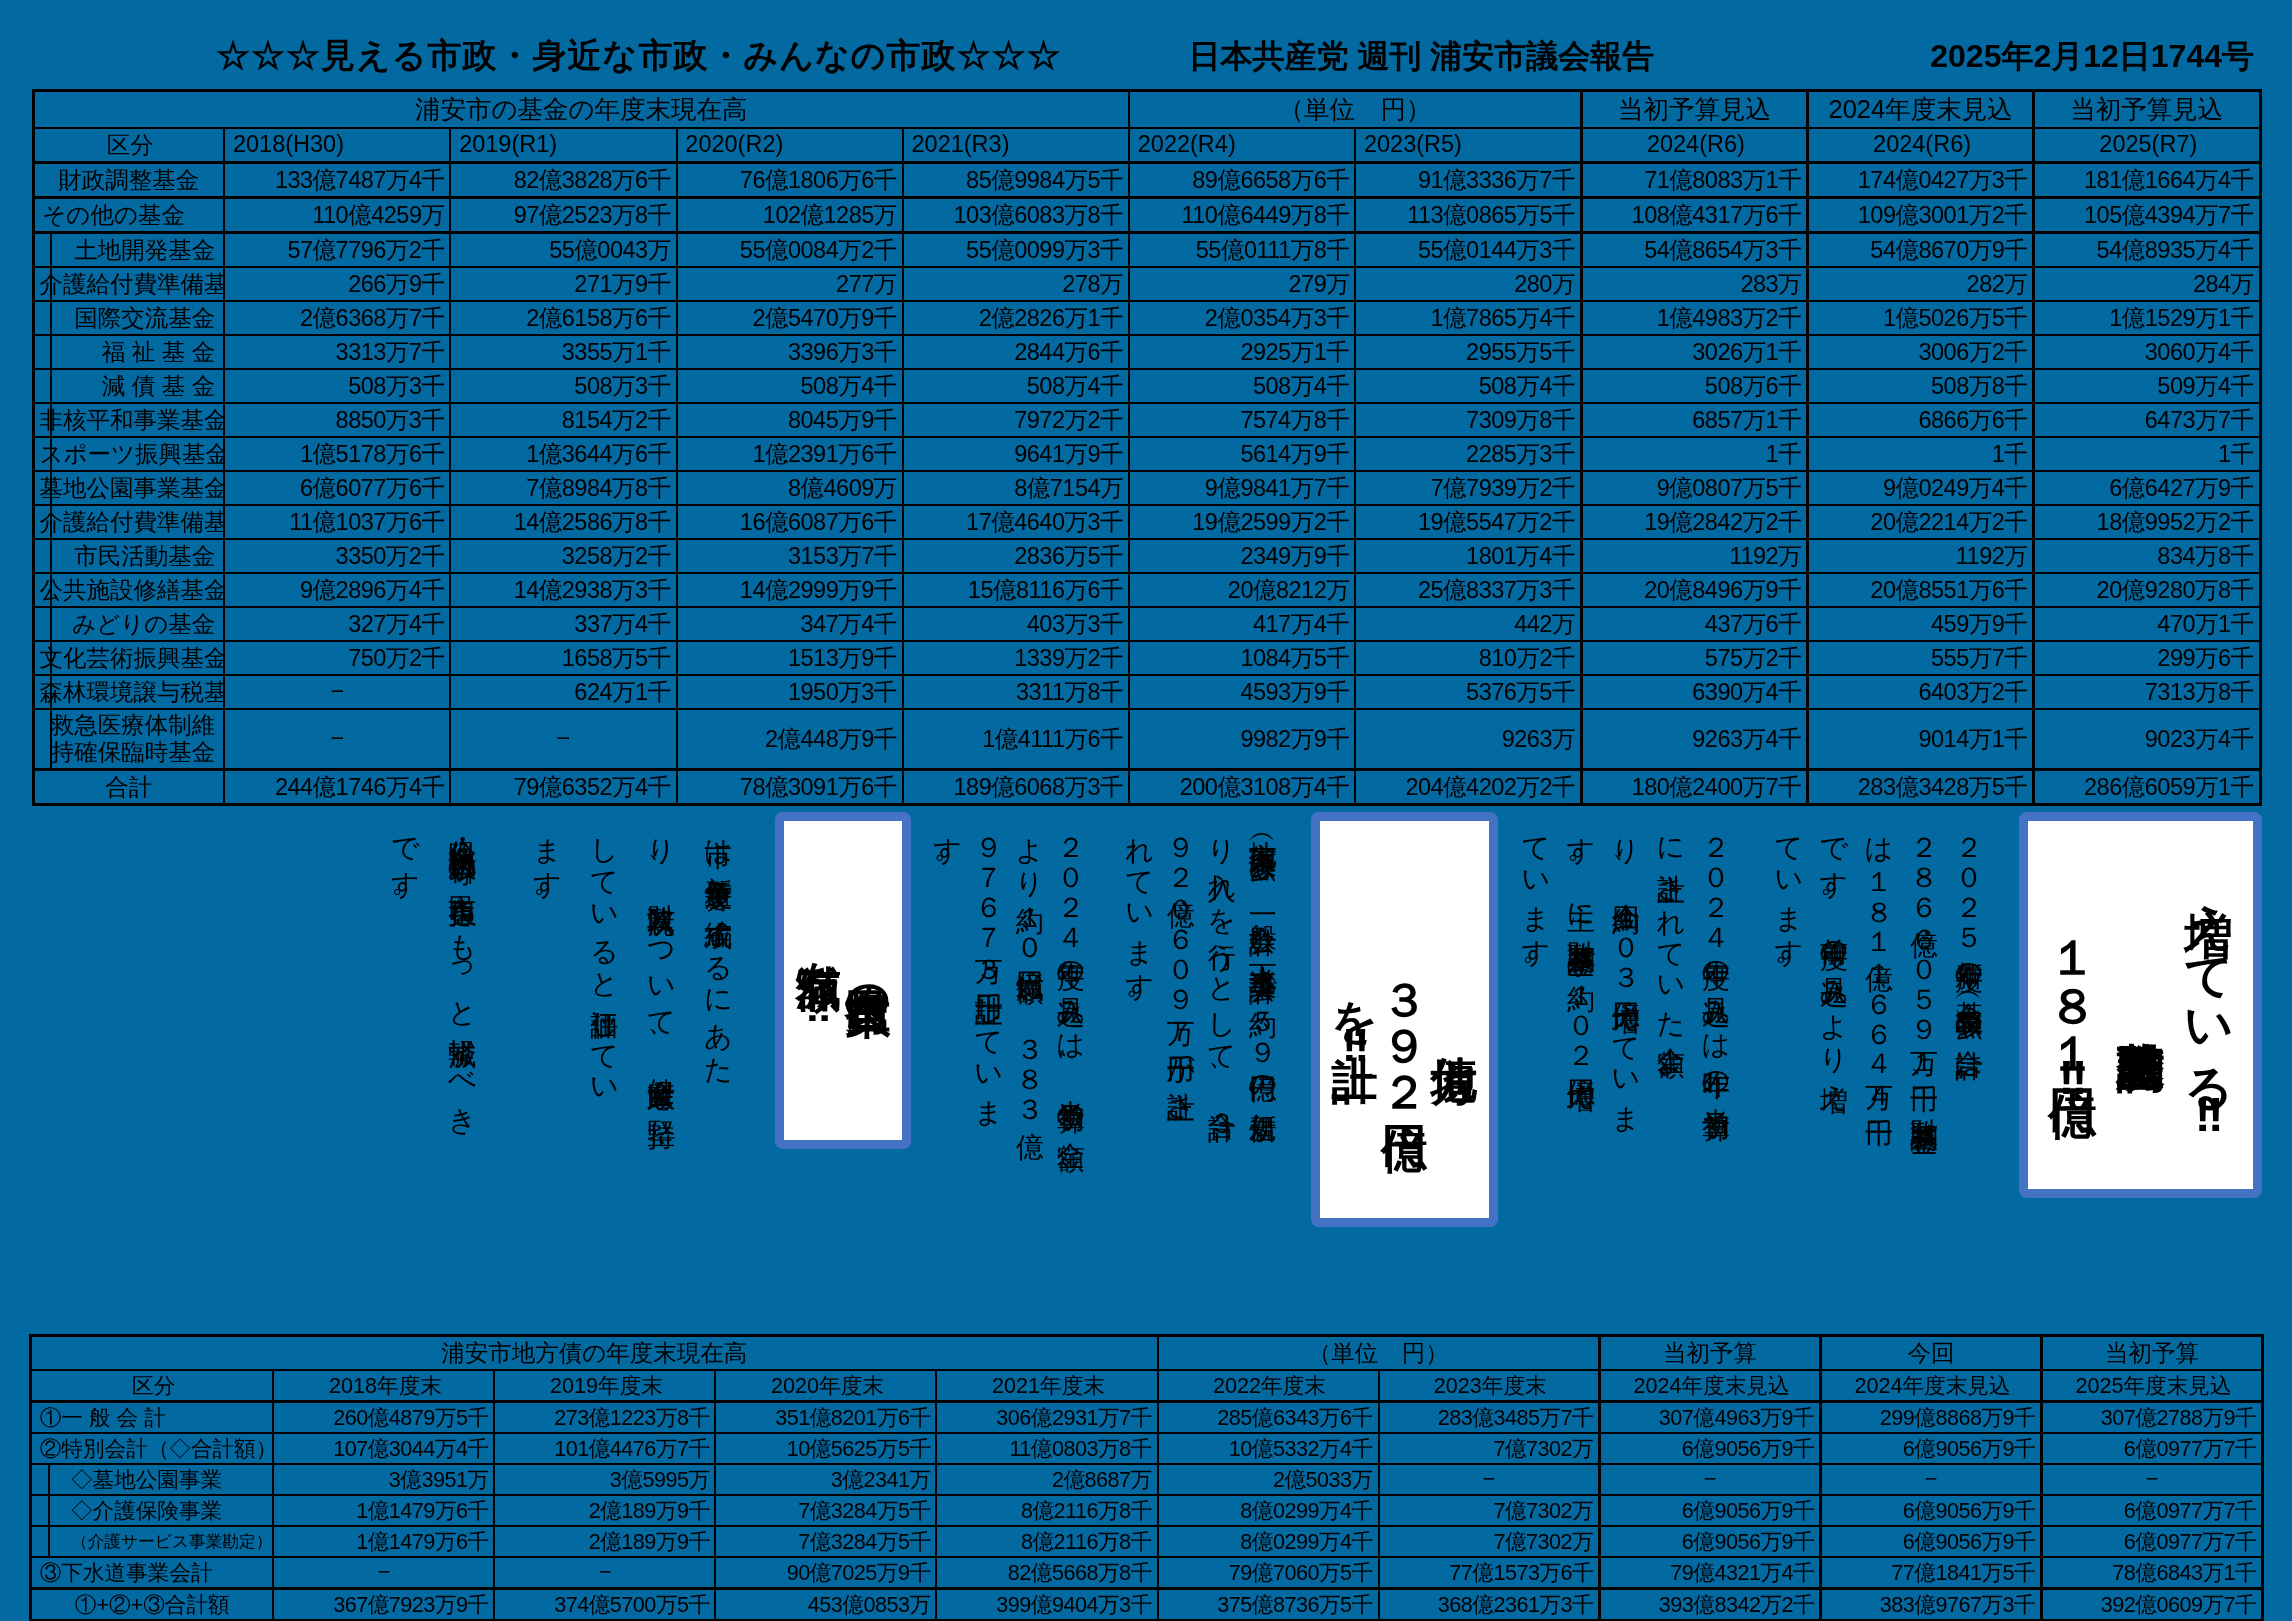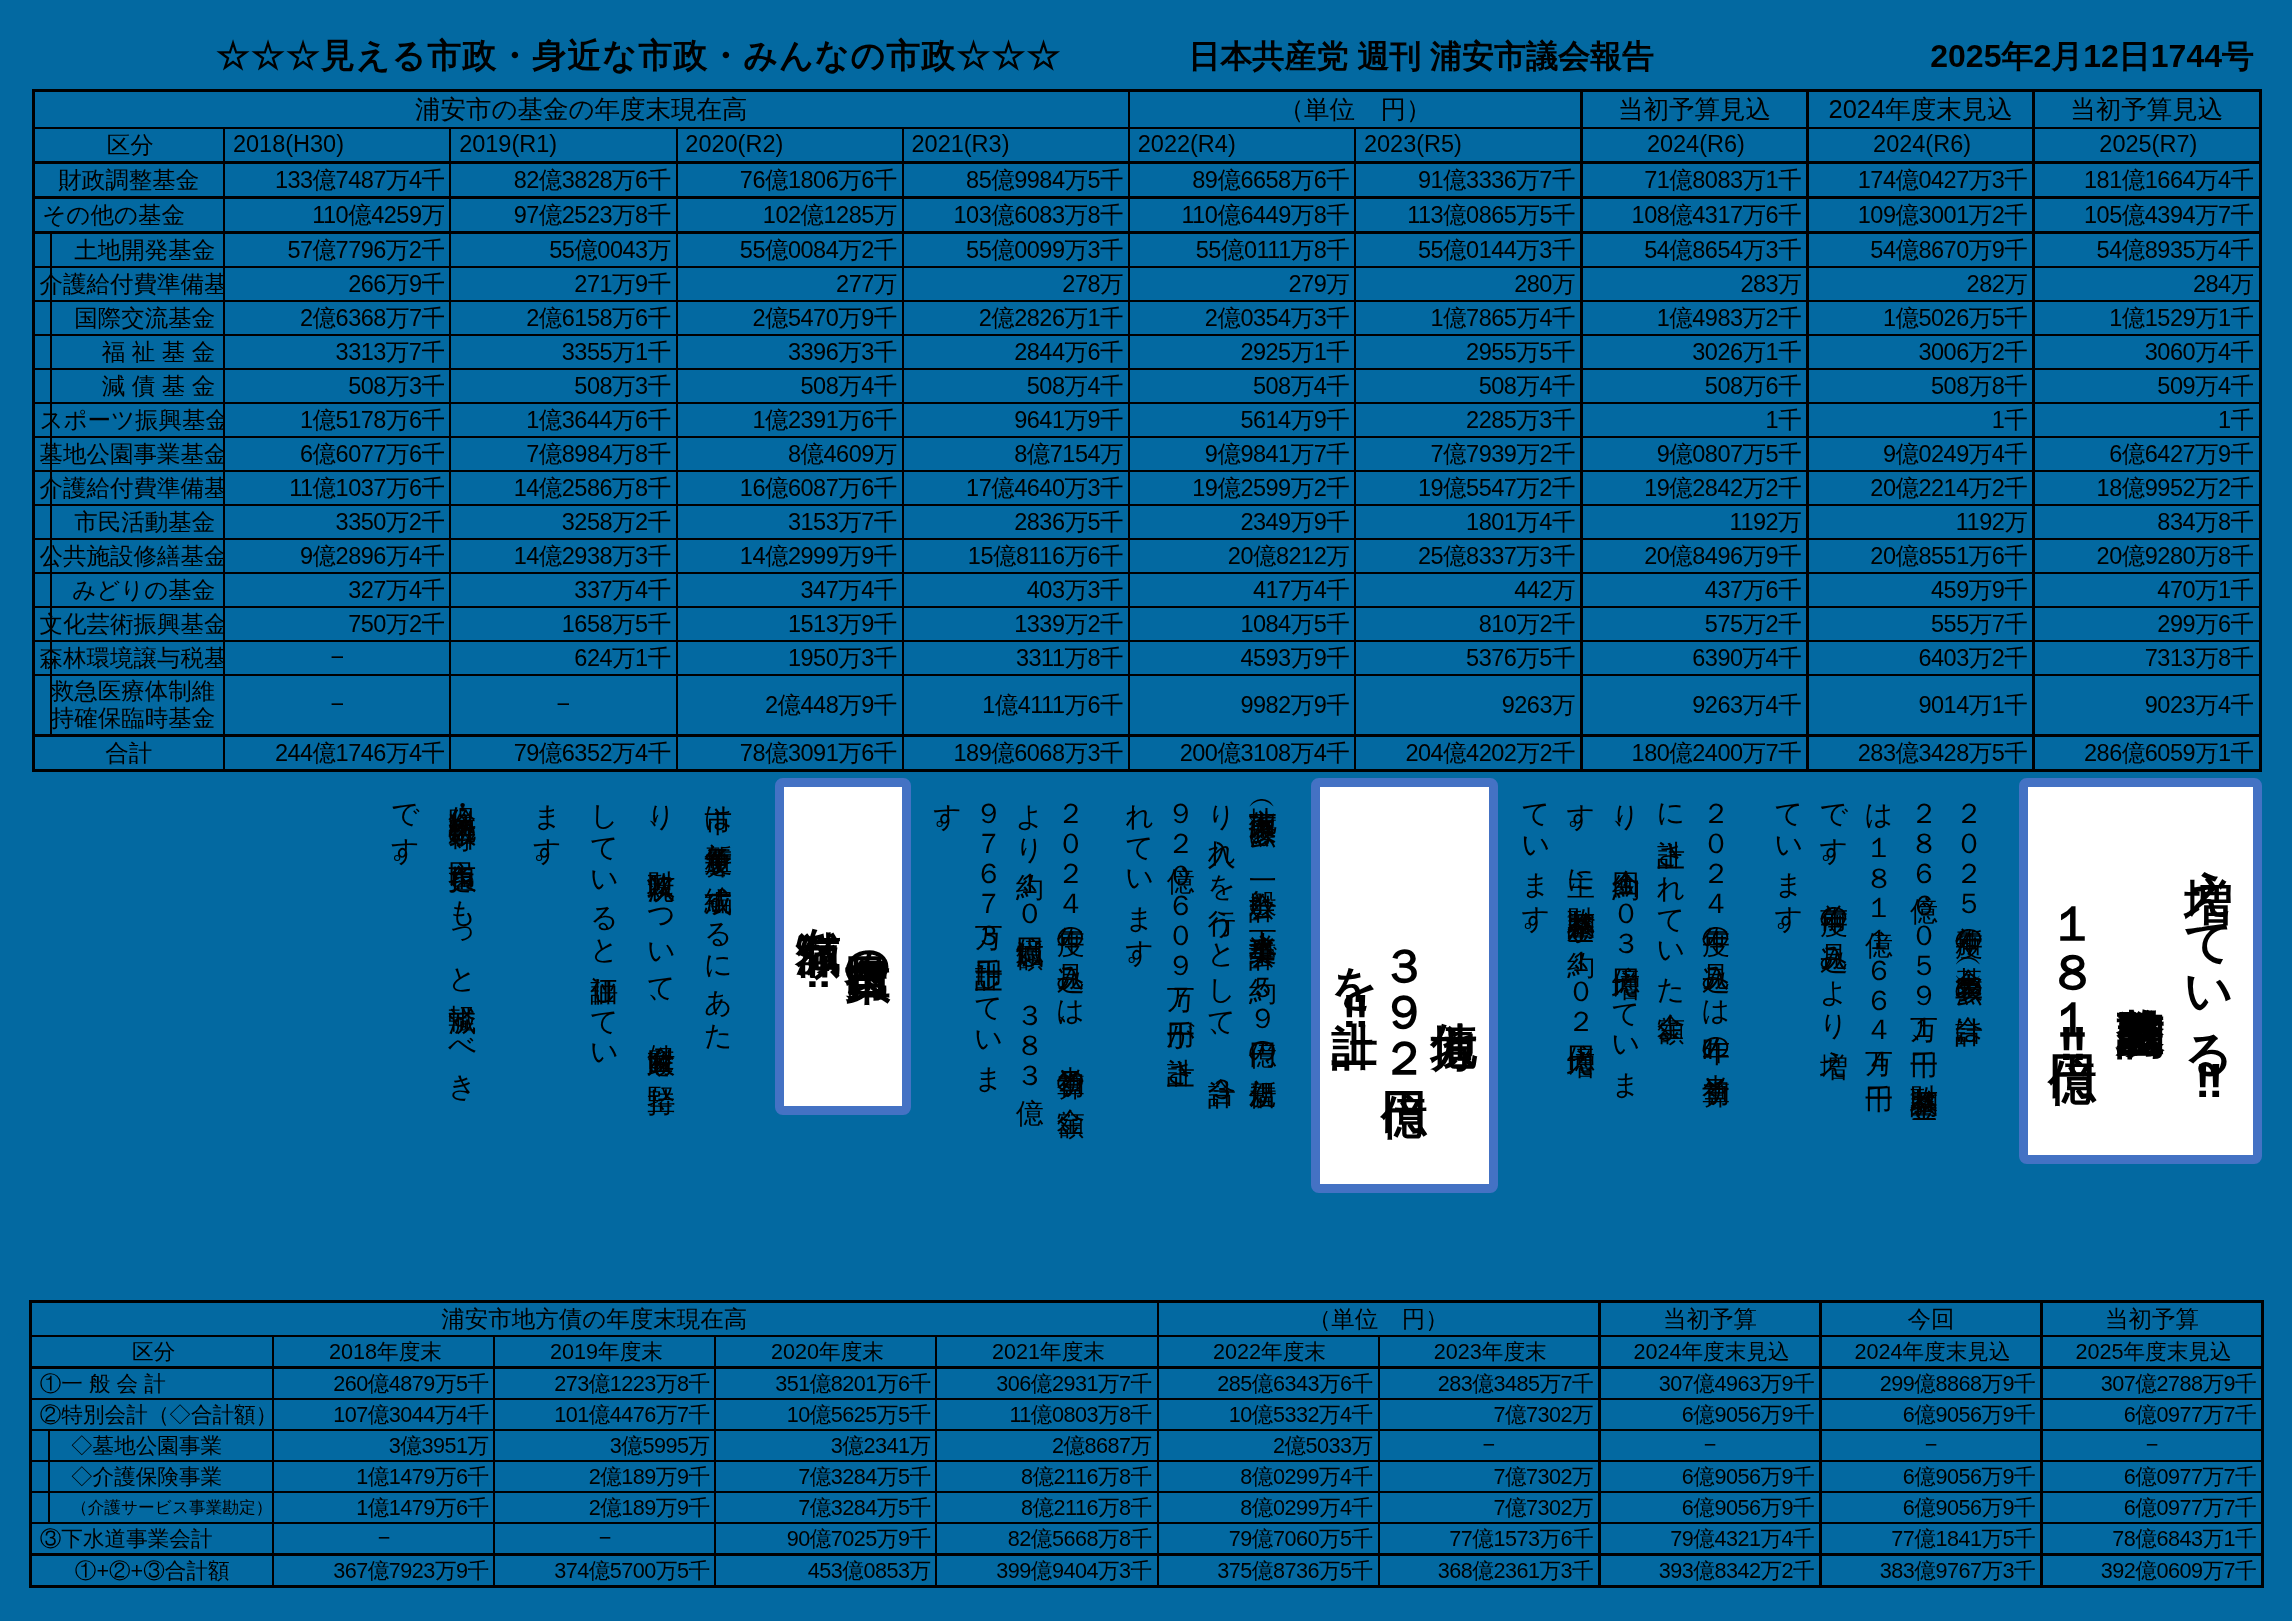--- a/index.html
+++ b/index.html
@@ -186,20 +186,32 @@
           <td class="num">508万3千</td>
           <td class="num">508万4千</td>
           <td class="num">508万4千</td>
           <td class="num">508万4千</td>
           <td class="num">508万4千</td>
           <td class="num tl">508万6千</td>
           <td class="num tl">508万8千</td>
           <td class="num tl">509万4千</td>
         </tr>
         <tr>
+          <td class="lbl subr">非核平和事業基金</td>
+          <td class="num">8850万3千</td>
+          <td class="num">8154万2千</td>
+          <td class="num">8045万9千</td>
+          <td class="num">7972万2千</td>
+          <td class="num">7574万8千</td>
+          <td class="num">7309万8千</td>
+          <td class="num tl">6857万1千</td>
+          <td class="num tl">6866万6千</td>
+          <td class="num tl">6473万7千</td>
+        </tr>
+        <tr>
           <td class="lbl subr">スポーツ振興基金</td>
           <td class="num">1億5178万6千</td>
           <td class="num">1億3644万6千</td>
           <td class="num">1億2391万6千</td>
           <td class="num">9641万9千</td>
           <td class="num">5614万9千</td>
           <td class="num">2285万3千</td>
           <td class="num tl">1千</td>
           <td class="num tl">1千</td>
           <td class="num tl">1千</td>

